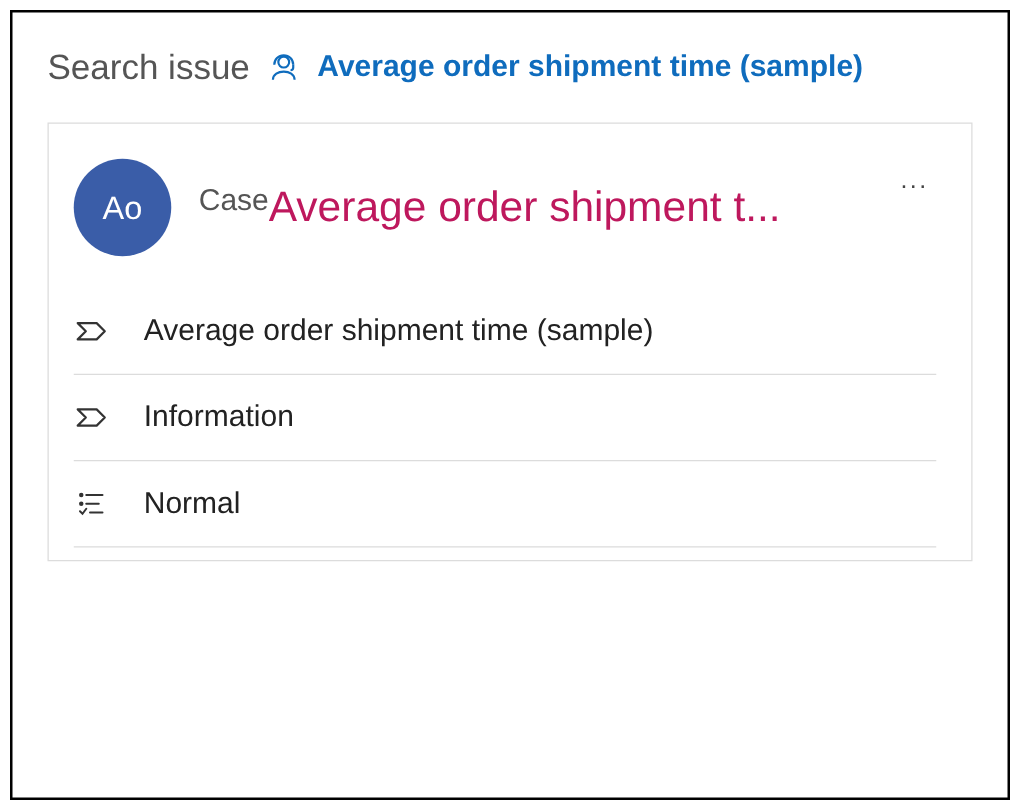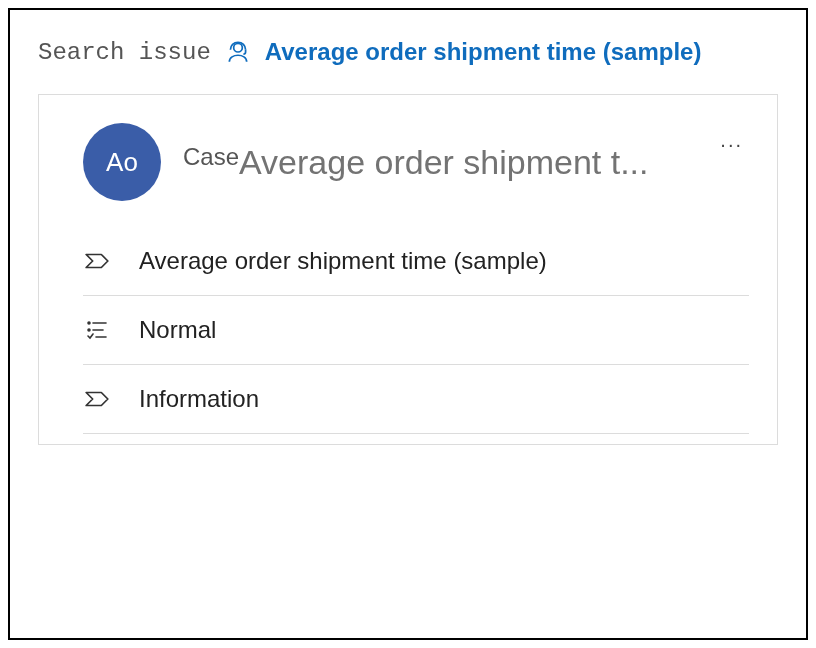--- a/index.html
+++ b/index.html
@@ -21,39 +21,38 @@
       padding: 28px 28px 40px 28px;
     }
     .breadcrumb-row {
       display: flex;
       align-items: center;
       gap: 14px;
       margin-bottom: 28px;
     }
     .breadcrumb-start {
       color: #555555;
-      font-size: 24px;
+      font-size: 28px;
       font-weight: 400;
-      font-family: Liberation Mono, monospace;
     }
     .person-icon {
       width: 26px;
       height: 26px;
       display: inline-flex;
       align-items: center;
       justify-content: center;
     }
     .breadcrumb-current {
       color: #0f6cbd;
       font-size: 24px;
       font-weight: 600;
     }
     .card {
       border: 1px solid #dcdcdc;
-      padding: 28px 28px 10px 44px;
+      padding: 28px 28px 10px 20px;
     }
     .card-header {
       display: flex;
       align-items: center;
       gap: 22px;
       margin-bottom: 26px;
       position: relative;
     }
     .avatar {
       width: 78px;
@@ -73,21 +72,21 @@
       flex-direction: row;
       overflow: hidden;
       flex: 1;
     }
     .entity-type {
       color: #555555;
       font-size: 24px;
       margin-bottom: 2px;
     }
     .case-title {
-      color: #737373;
+      color: #be185d;
       font-size: 34px;
       font-weight: 400;
       white-space: nowrap;
       overflow: hidden;
       text-overflow: ellipsis;
       max-width: 500px;
     }
     .more-button {
       position: absolute;
       right: 6px;
@@ -151,35 +150,35 @@
       <span class="row-icon">
         <svg viewBox="0 0 24 16" width="26" height="18" fill="none" stroke="#333333" stroke-width="1.6" stroke-linejoin="round">
           <path d="M2 2 H16 L22 8 L16 14 H2 L8 8 Z"></path>
         </svg>
       </span>
       <span class="row-label">Average order shipment time (sample)</span>
     </div>
 
     <div class="detail-row">
       <span class="row-icon">
+        <svg viewBox="0 0 24 16" width="26" height="18" fill="none" stroke="#333333" stroke-width="1.6" stroke-linejoin="round">
+          <path d="M2 2 H16 L22 8 L16 14 H2 L8 8 Z"></path>
+        </svg>
+      </span>
+      <span class="row-label">Information</span>
+    </div>
+
+    <div class="detail-row">
+      <span class="row-icon">
         <svg viewBox="0 0 24 24" width="24" height="24" fill="none" stroke="#333333" stroke-width="1.6" stroke-linecap="round">
           <circle cx="4" cy="5" r="1" fill="#333333"></circle>
           <line x1="8" y1="5" x2="21" y2="5"></line>
           <circle cx="4" cy="12" r="1" fill="#333333"></circle>
           <line x1="8" y1="12" x2="18" y2="12"></line>
           <path d="M3 18 L5 20 L8 16"></path>
           <line x1="11" y1="19" x2="21" y2="19"></line>
         </svg>
       </span>
       <span class="row-label">Normal</span>
     </div>
 
-    <div class="detail-row">
-      <span class="row-icon">
-        <svg viewBox="0 0 24 16" width="26" height="18" fill="none" stroke="#333333" stroke-width="1.6" stroke-linejoin="round">
-          <path d="M2 2 H16 L22 8 L16 14 H2 L8 8 Z"></path>
-        </svg>
-      </span>
-      <span class="row-label">Information</span>
-    </div>
-
   </div>
 </div>
 
 </body></html>

